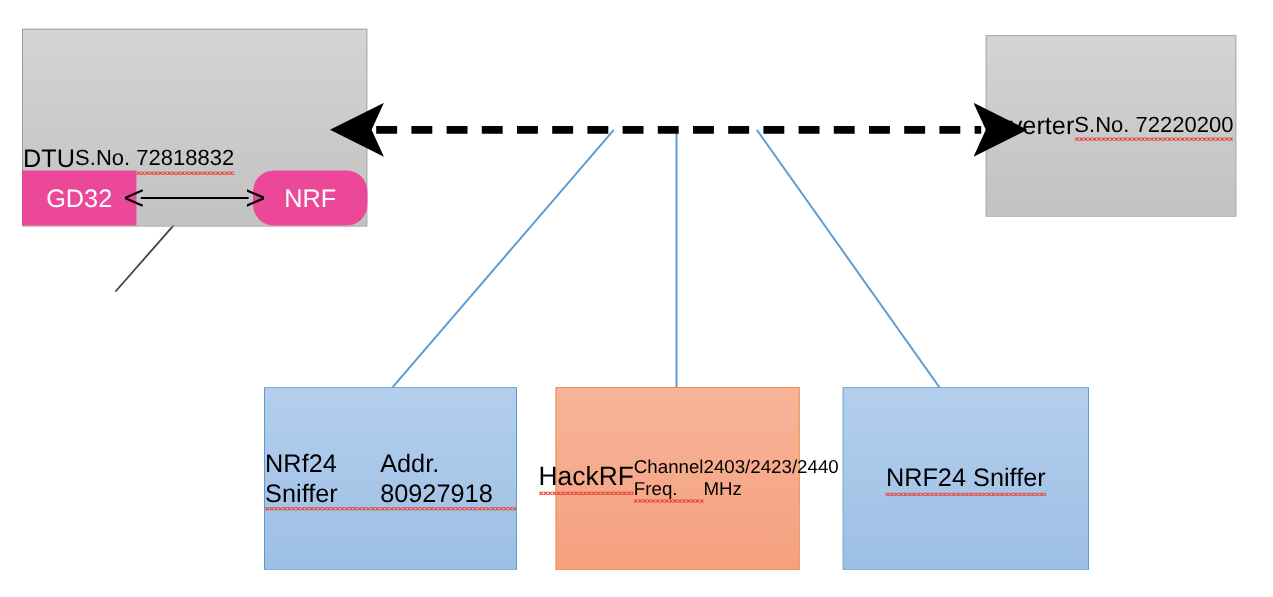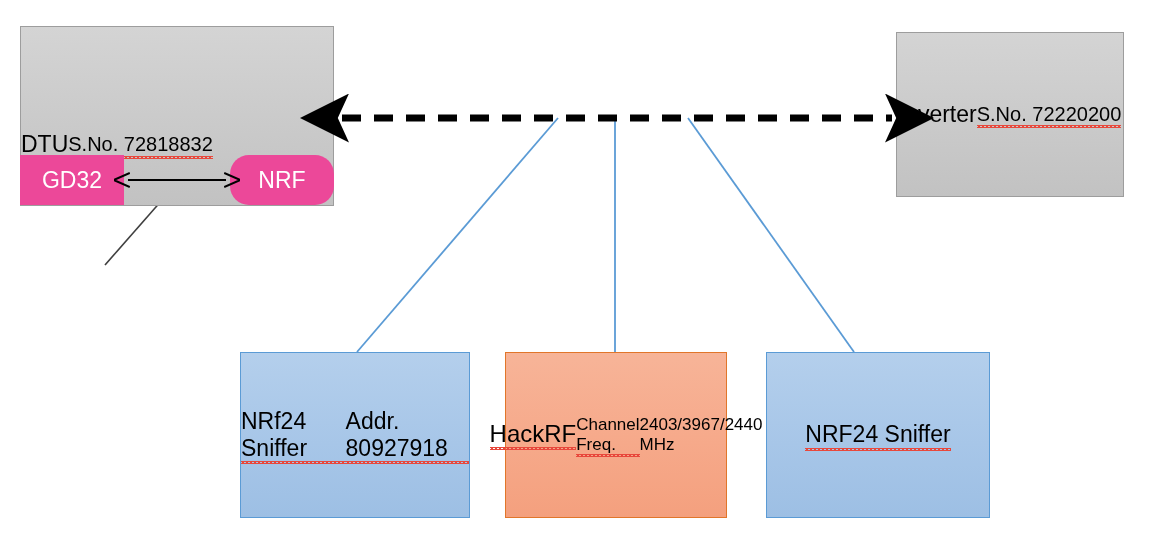--- a/index.html
+++ b/index.html
@@ -167,21 +167,21 @@
     </div>
   </div>
 
   <div class="node orange-block" id="hackrf-node">
     <div class="hackrf-title">
       <span class="squiggle">HackRF</span>
     </div>
     <div class="hackrf-sub">
       <span class="squiggle">Channel Freq.</span>
     </div>
-    <div class="hackrf-sub">2403/3967/2440 MHz</div>
+    <div class="hackrf-sub">2403/2423/2440 MHz</div>
   </div>
 
   <div class="node blue-block" id="sniffer-right-node">
     <div class="dev-title">
       <span class="squiggle">NRF24 Sniffer</span>
     </div>
   </div>
 
   <svg id="wires-top" viewBox="0 0 1157 543" xmlns="http://www.w3.org/2000/svg">
     <defs>

